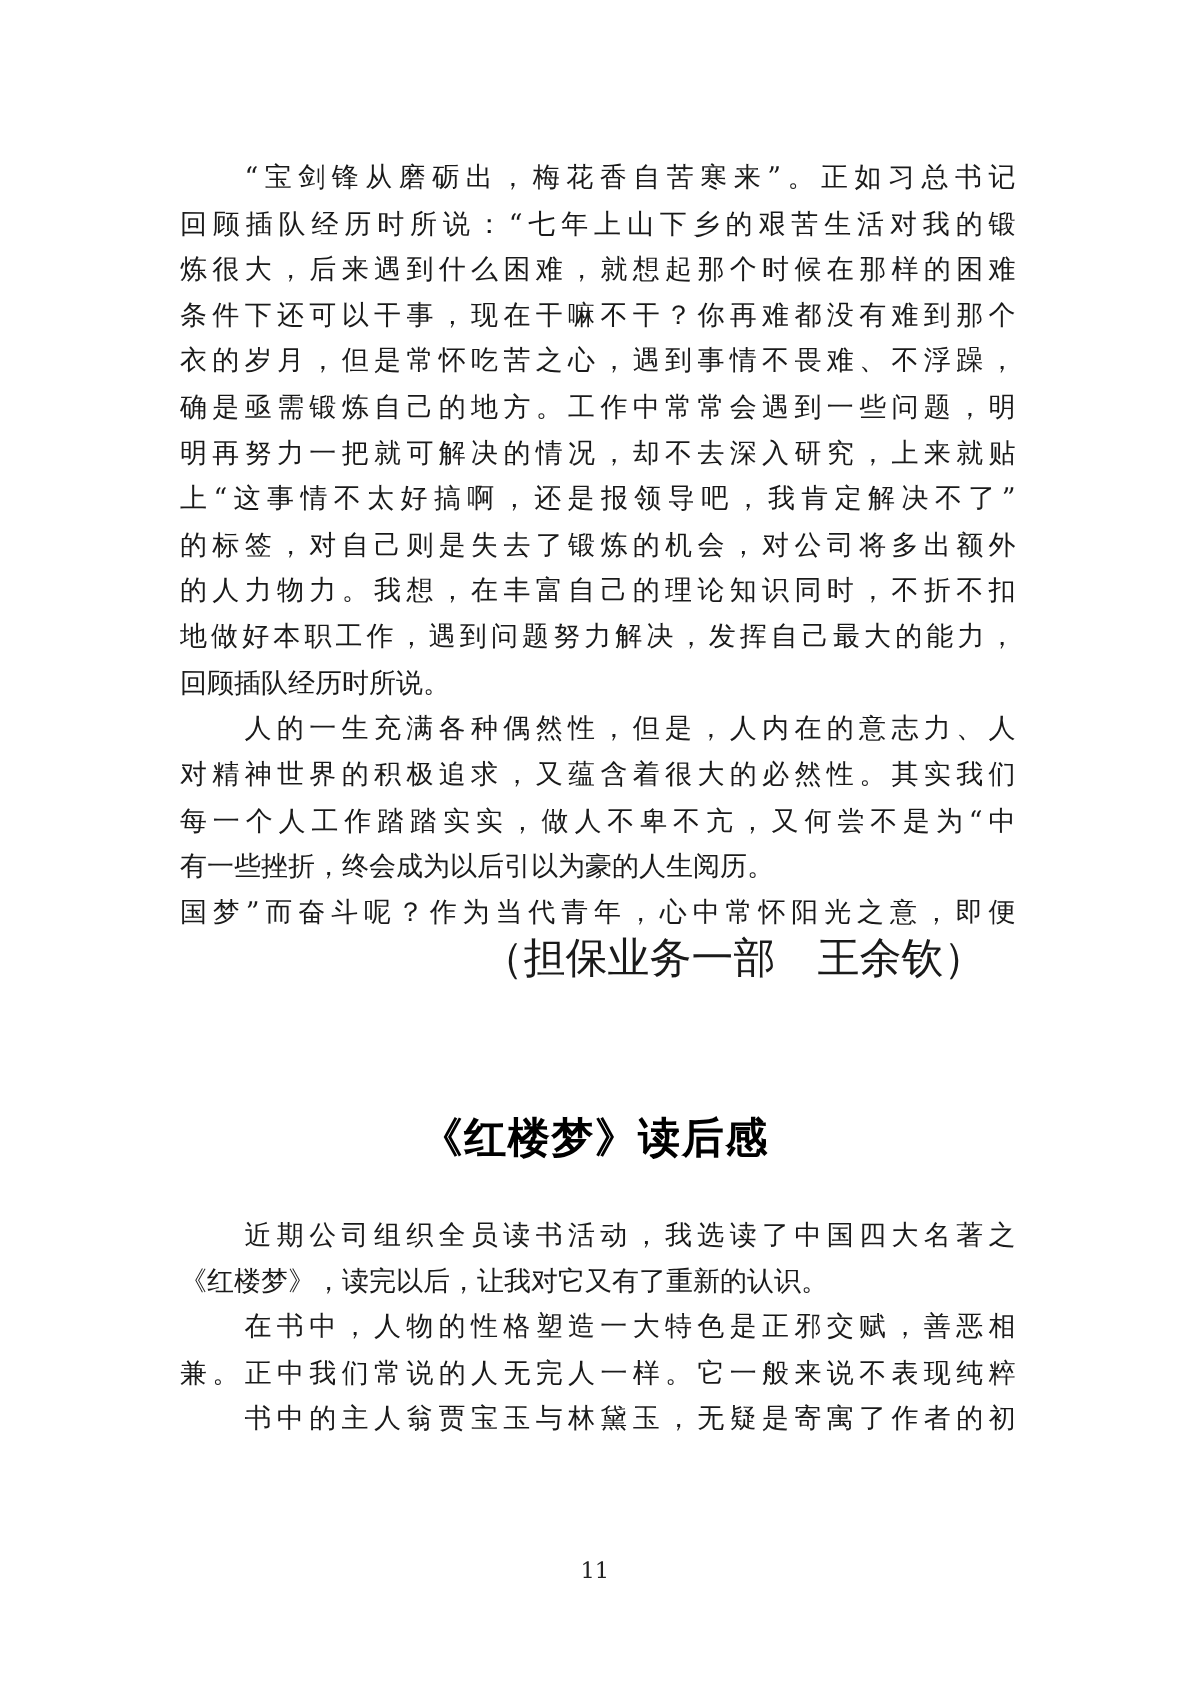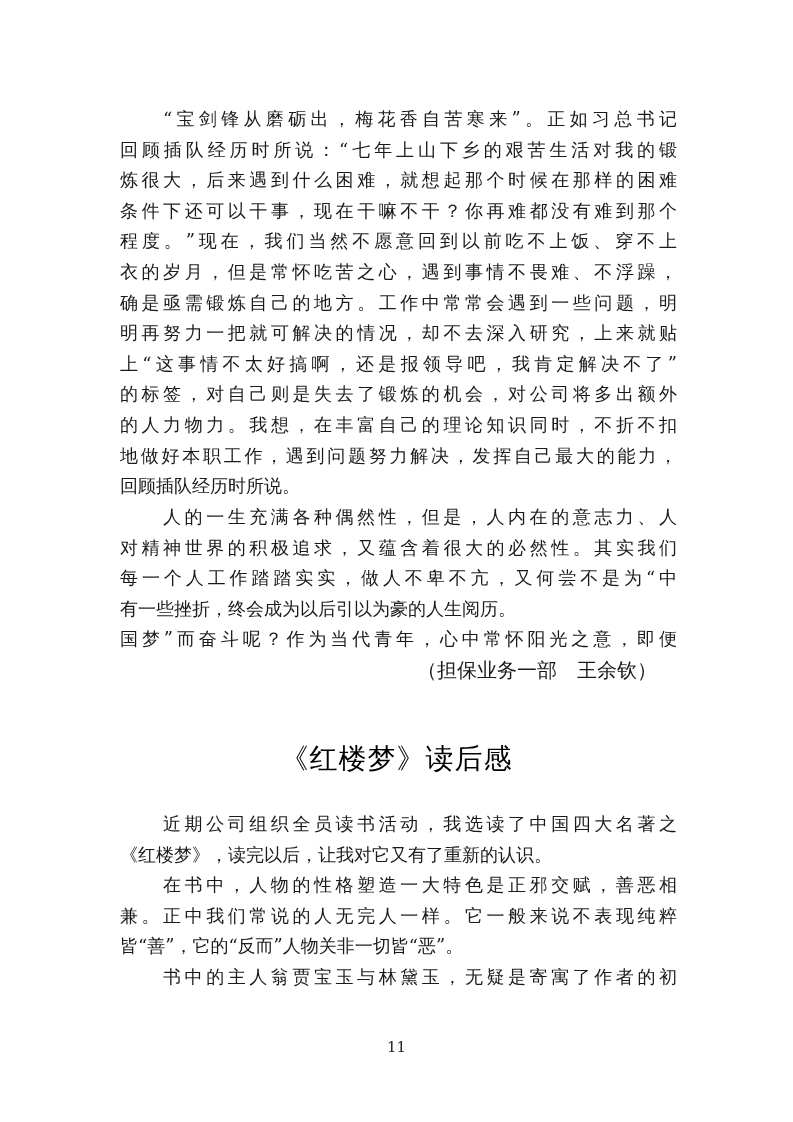--- a/index.html
+++ b/index.html
@@ -30,36 +30,36 @@
     overflow: hidden;
     text-align: justify;
     text-align-last: justify;
     text-justify: inter-character;
     white-space: normal;
     color: #1a1a1a;
   }
   .tline.ind { padding-left: 43px; }
   .tline.pend { text-align-last: left; }
   .signature-line {
-    font-size: 20px;
+    font-size: 28px;
     line-height: 30.62px;
     height: 30.62px;
     text-align: right;
     padding-right: 20px;
     color: #1a1a1a;
   }
   .article-title {
     position: absolute;
     top: 742px;
     left: 0;
     width: 793px;
     margin: 0;
     text-align: center;
     font-family: "DejaVu Sans", "Liberation Sans", sans-serif;
-    font-weight: 400;
+    font-weight: 700;
     font-size: 28px;
     line-height: 34px;
     color: #000000;
     letter-spacing: 1px;
   }
   .page-number {
     position: absolute;
     top: 1038px;
     left: 0;
     width: 793px;
@@ -74,21 +74,20 @@
 <body>
 
 <div class="page">
 
   <section class="body-block article1-block">
     <div>
         <div class="tline ind">“宝剑锋从磨砺出，梅花香自苦寒来”。正如习总书记</div>
         <div class="tline">回顾插队经历时所说：“七年上山下乡的艰苦生活对我的锻</div>
         <div class="tline">炼很大，后来遇到什么困难，就想起那个时候在那样的困难</div>
         <div class="tline">条件下还可以干事，现在干嘛不干？你再难都没有难到那个</div>
-        <div class="tline">程度。”现在，我们当然不愿意回到以前吃不上饭、穿不上</div>
         <div class="tline">衣的岁月，但是常怀吃苦之心，遇到事情不畏难、不浮躁，</div>
         <div class="tline">确是亟需锻炼自己的地方。工作中常常会遇到一些问题，明</div>
         <div class="tline">明再努力一把就可解决的情况，却不去深入研究，上来就贴</div>
         <div class="tline">上“这事情不太好搞啊，还是报领导吧，我肯定解决不了”</div>
         <div class="tline">的标签，对自己则是失去了锻炼的机会，对公司将多出额外</div>
         <div class="tline">的人力物力。我想，在丰富自己的理论知识同时，不折不扣</div>
         <div class="tline">地做好本职工作，遇到问题努力解决，发挥自己最大的能力，</div>
         <div class="tline pend">回顾插队经历时所说。</div>
         <div class="tline ind">人的一生充满各种偶然性，但是，人内在的意志力、人</div>
         <div class="tline">对精神世界的积极追求，又蕴含着很大的必然性。其实我们</div>
@@ -100,20 +99,19 @@
   </section>
 
   <h1 class="article-title">《红楼梦》读后感</h1>
 
   <section class="body-block article2-block">
     <div>
         <div class="tline ind">近期公司组织全员读书活动，我选读了中国四大名著之</div>
         <div class="tline pend">《红楼梦》，读完以后，让我对它又有了重新的认识。</div>
         <div class="tline ind">在书中，人物的性格塑造一大特色是正邪交赋，善恶相</div>
         <div class="tline">兼。正中我们常说的人无完人一样。它一般来说不表现纯粹</div>
-        <div class="tline pend">皆“善”，它的“反而”人物关非一切皆“恶”。</div>
         <div class="tline ind">书中的主人翁贾宝玉与林黛玉，无疑是寄寓了作者的初</div>
       </div>
   </section>
 
   <div class="page-number">11</div>
 
 </div>
 
 </body></html>

